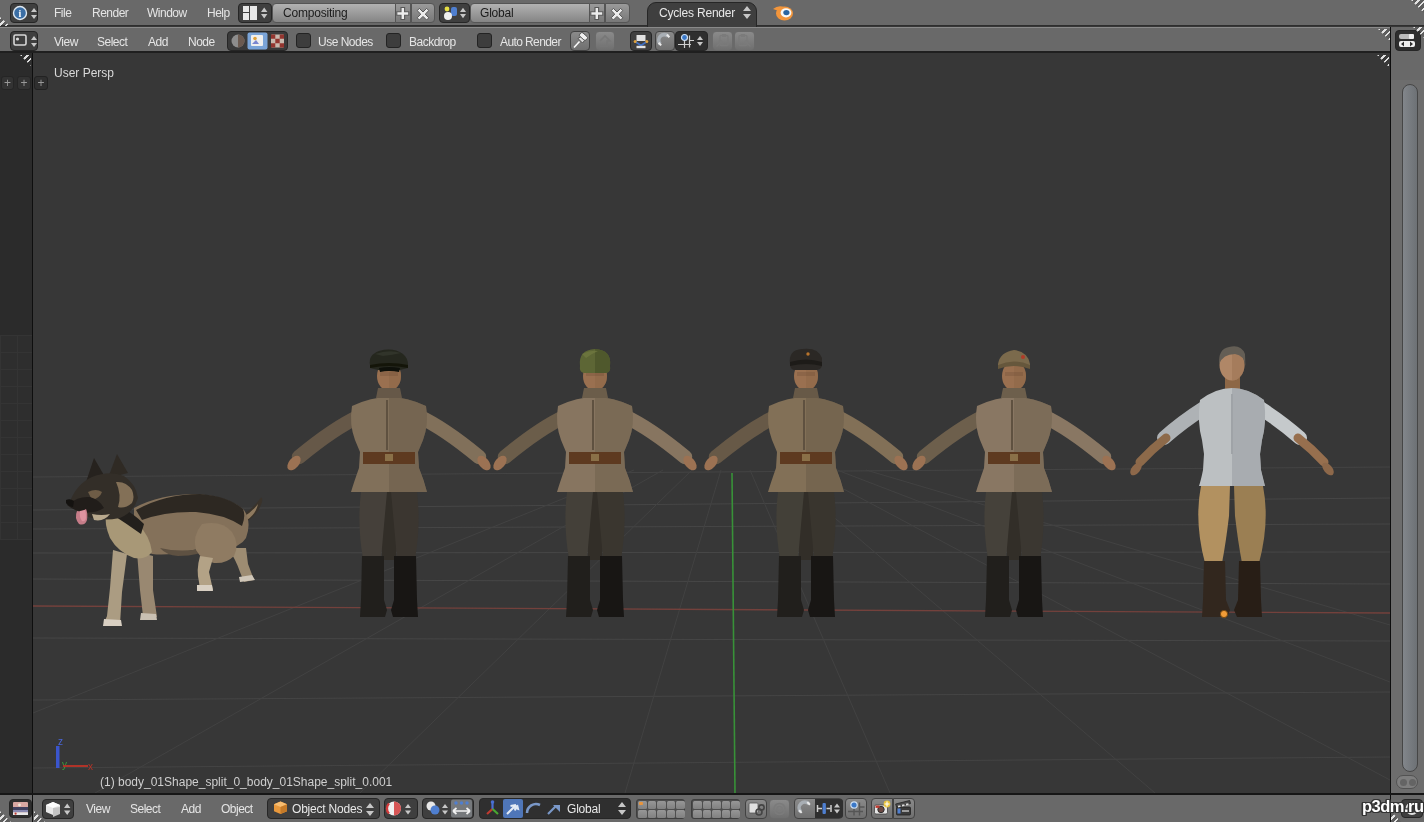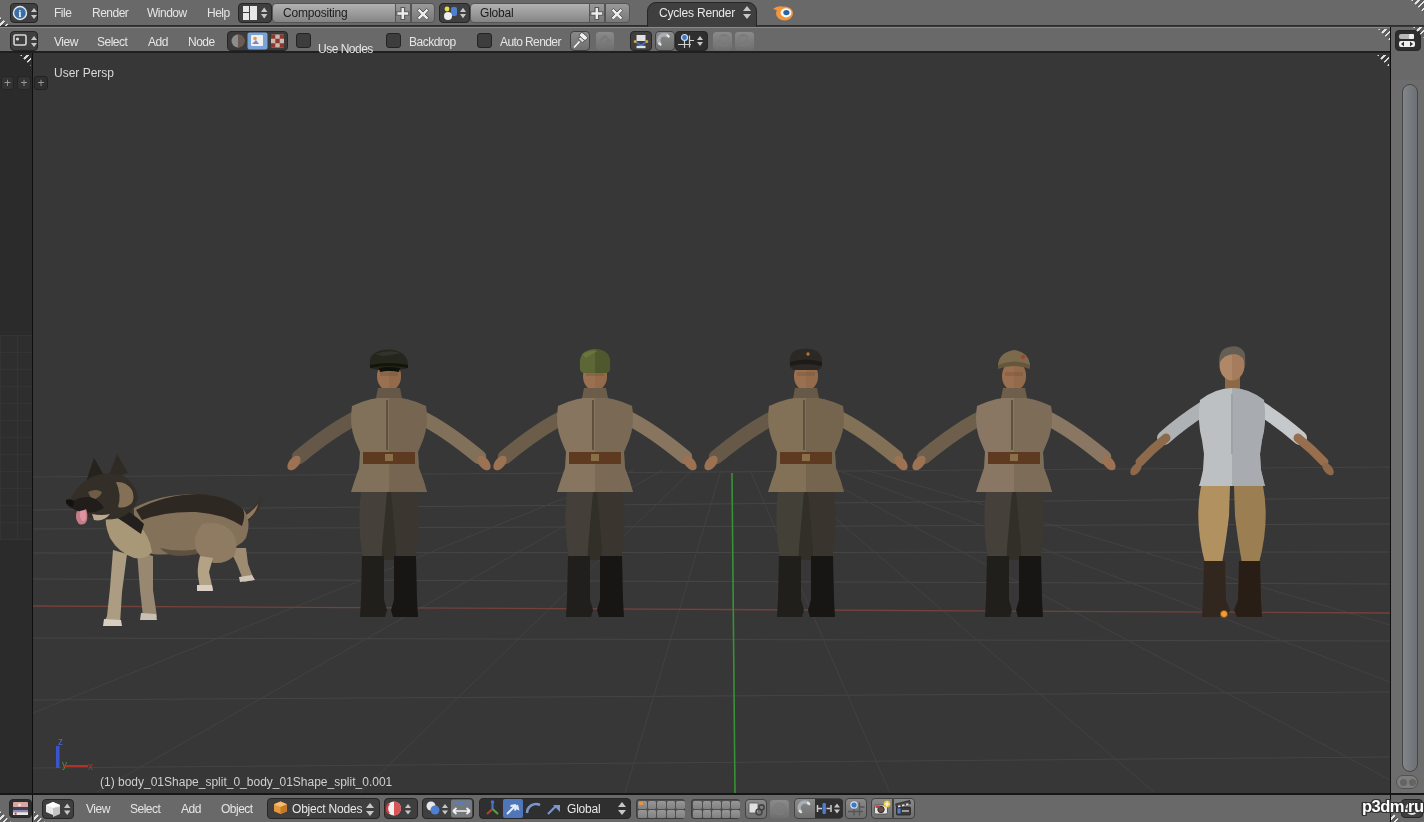--- a/index.html
+++ b/index.html
@@ -107,21 +107,21 @@
         <path d="M10 2.5 a6.5 6.5 0 0 1 0 13 z" fill="#6b5a50"></path>
         <rect x="19.5" y="0.5" width="20" height="17" rx="2" fill="#7aa4d8"></rect>
         <rect x="23" y="3" width="12" height="11" rx="1" fill="#efefef"></rect>
         <circle cx="27" cy="6.5" r="1.8" fill="#e0a23c"></circle>
         <path d="M24 12 l4-4 3 4 z" fill="#7a86d0"></path>
         <rect x="43" y="2.5" width="13" height="13" rx="1" fill="#c8b9ae"></rect>
         <path d="M43 2.5 h4.3 v4.3 h-4.3 z M51.7 2.5 h4.3 v4.3 h-4.3 z M47.3 6.8 h4.4 v4.4 h-4.4 z M43 11.2 h4.3 v4.3 h-4.3 z M51.7 11.2 h4.3 v4.3 h-4.3 z" fill="#93352f"></path>
       </svg>
     </div>
     <div class="check" style="left:296px;"></div>
-    <div class="menu" style="left:318px;top:8px;">Use Nodes</div>
+    <div class="menu" style="left:318px;top:1px;">Use Nodes</div>
     <div class="check" style="left:386px;"></div>
     <div class="menu" style="left:409px;top:1px;">Backdrop</div>
     <div class="check" style="left:477px;"></div>
     <div class="menu" style="left:500px;top:1px;letter-spacing:-0.6px;">Auto Render</div>
 
     <div class="btn2" style="left:570px;top:3px;width:20px;height:20px;">
       <svg width="18" height="18" style="position:absolute;left:0;top:0;">
         <path d="M3 15.5 L8.5 9.5" stroke="#fafafa" stroke-width="1.6"></path>
         <path d="M7 6.5 L11.5 11 L13.5 8.5 Q12 5.5 10 4.5 Z" fill="#dcdcdc" stroke="#4a4a4a" stroke-width="0.9"></path>
         <rect x="8.2" y="2.2" width="8.5" height="4.6" rx="1.6" transform="rotate(42 12.5 4.5)" fill="#efefef" stroke="#4a4a4a" stroke-width="0.9"></rect>

